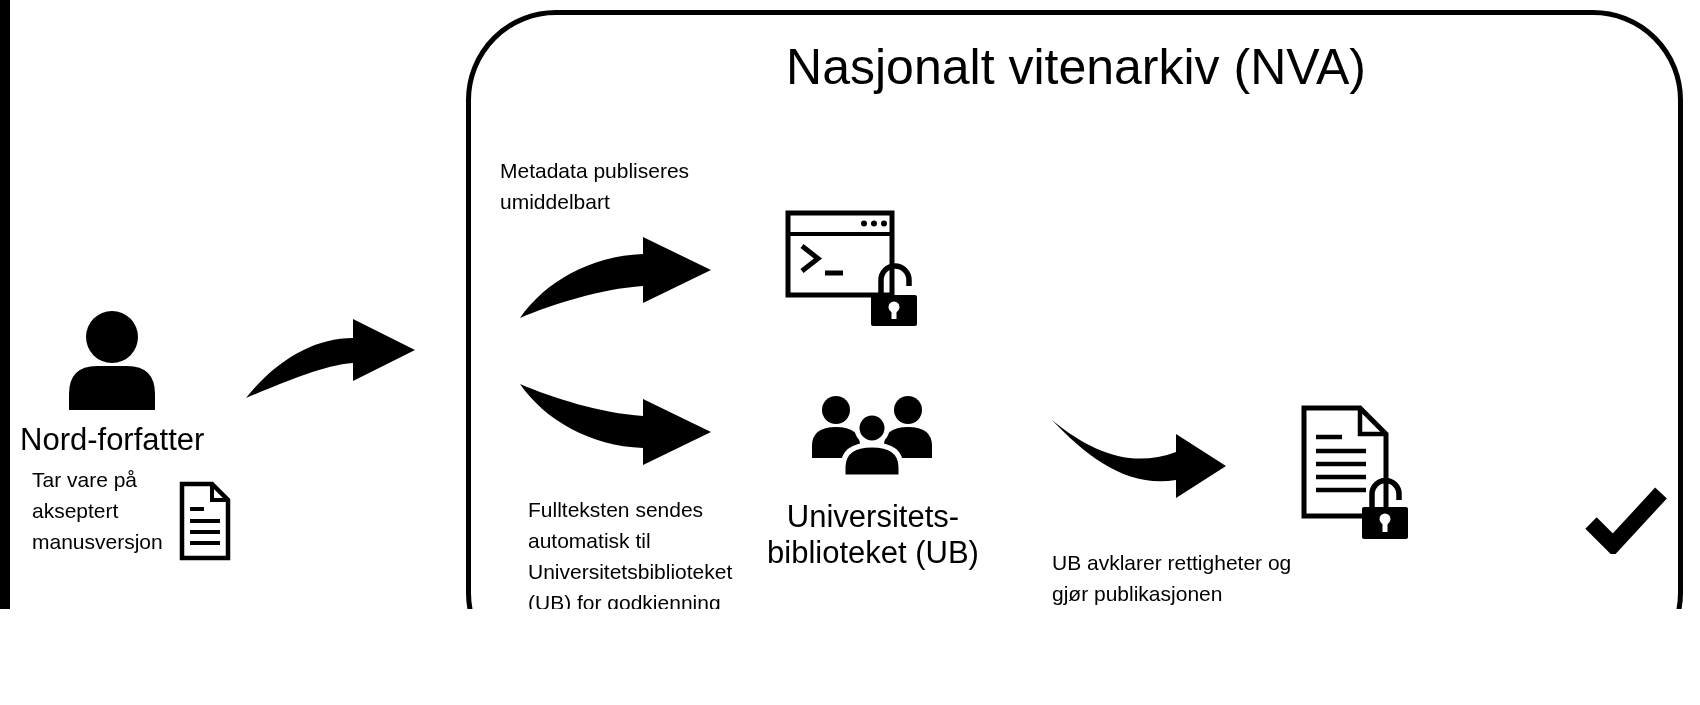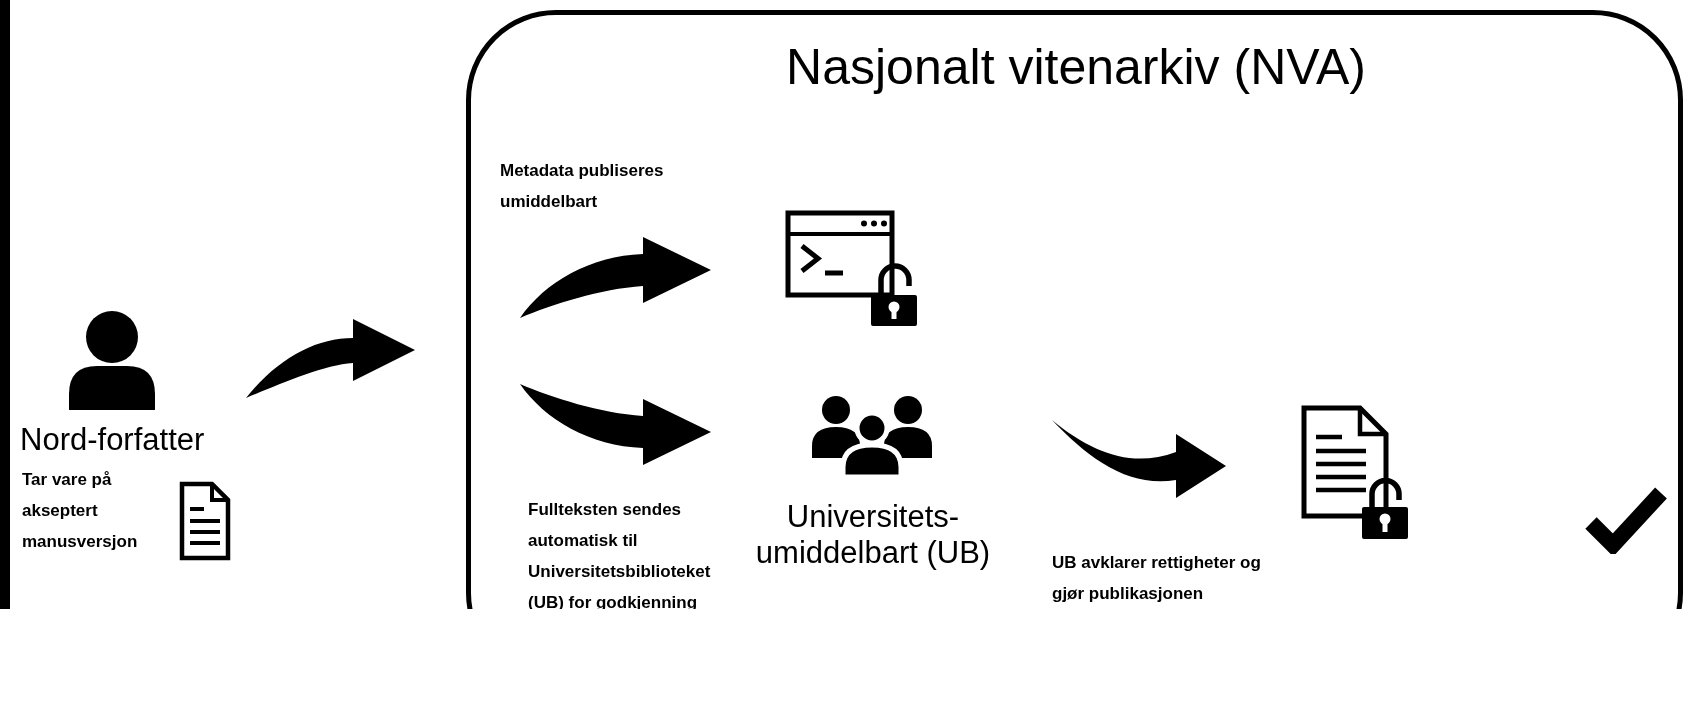--- a/index.html
+++ b/index.html
@@ -10,29 +10,29 @@
   .abs{position:absolute;}
   .bar-left{left:0;top:0;width:10px;height:705px;background:#000;}
   .nva-box{
     left:466px;top:10px;width:1217px;height:673px;box-sizing:border-box;
     border:5px solid #000;border-radius:90px;background:transparent;
   }
   .title{
     left:616px;top:38px;width:920px;text-align:center;
     font-size:50px;line-height:58px;white-space:nowrap;
   }
-  .note{font-size:17px;line-height:31px;white-space:pre-line;font-weight:bold;}
+  .note{font-size:21px;line-height:31px;white-space:pre-line;}
   .big-label{font-size:31px;line-height:38px;white-space:pre-line;}
   .register-note{left:207px;top:204px;}
   .metadata-note{left:500px;top:155px;}
   .fulltext-note{left:528px;top:494px;}
   .ubclears-note{left:1052px;top:535px;margin-top:12px;}
   .published-note{left:1428px;top:410px;}
   .author-name{left:20px;top:421px;}
-  .author-note{left:22px;top:464px;}
+  .author-note{left:32px;top:464px;}
   .library-label{left:742px;top:499px;width:262px;text-align:center;line-height:36px;}
   svg{display:block;}
   .ink{fill:#000;}
   .stroke{fill:none;stroke:#000;}
   .paper{fill:#fff;stroke:#000;}
 </style>
 </head>
 <body>
 
 <div id="canvas">
@@ -97,21 +97,21 @@
   <svg class="abs" style="left:810px;top:394px;" width="124" height="86" viewBox="0 0 124 86">
     <circle class="ink" cx="26" cy="16" r="14"></circle>
     <circle class="ink" cx="98" cy="16" r="14"></circle>
     <path class="ink" d="M2,64 V52 Q2,33 26,33 Q50,33 50,52 V64 Z"></path>
     <path class="ink" d="M74,64 V52 Q74,33 98,33 Q122,33 122,52 V64 Z"></path>
     <circle cx="62" cy="34" r="15" fill="#000" stroke="#fff" stroke-width="5"></circle>
     <path d="M33,83 V73 Q33,51 62,51 Q91,51 91,73 V83 Z" fill="#000" stroke="#fff" stroke-width="5"></path>
   </svg>
 
   <div class="abs big-label library-label">Universitets-
-umiddelbart (UB)</div>
+biblioteket (UB)</div>
 
   <div class="abs note fulltext-note">Fullteksten sendes
 automatisk til
 Universitetsbiblioteket
 (UB) for godkjenning</div>
 
   <svg class="abs" style="left:1038px;top:408px;" width="192" height="100" viewBox="0 0 192 100">
     <path class="ink" d="M14,12 C55,46 95,60 138,44 L138,26 L188,58 L138,90 L138,72 C90,80 50,50 14,12 Z"></path>
   </svg>
 

